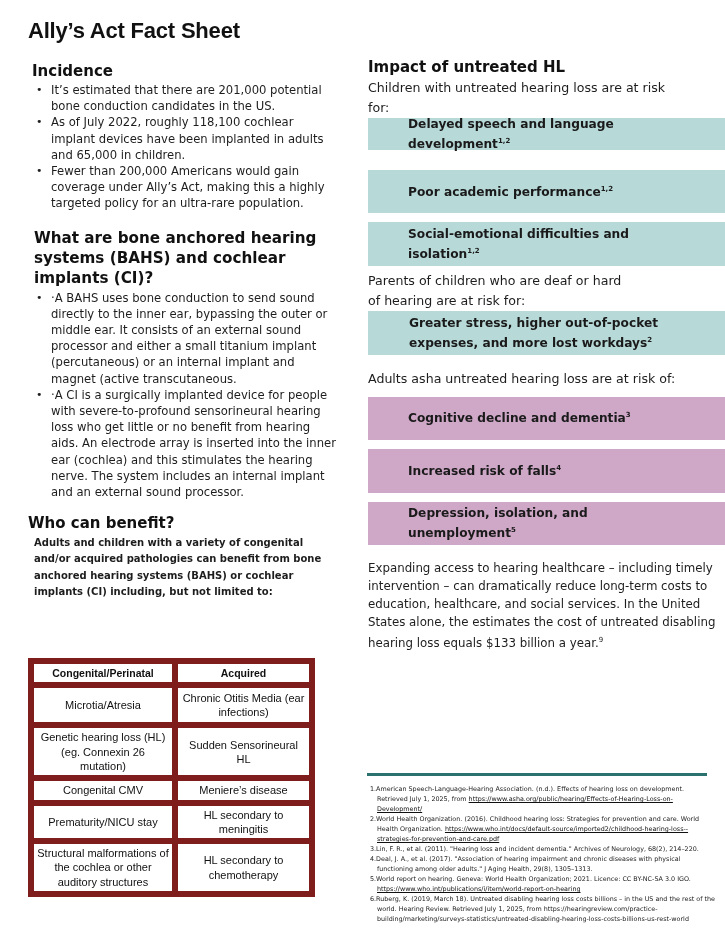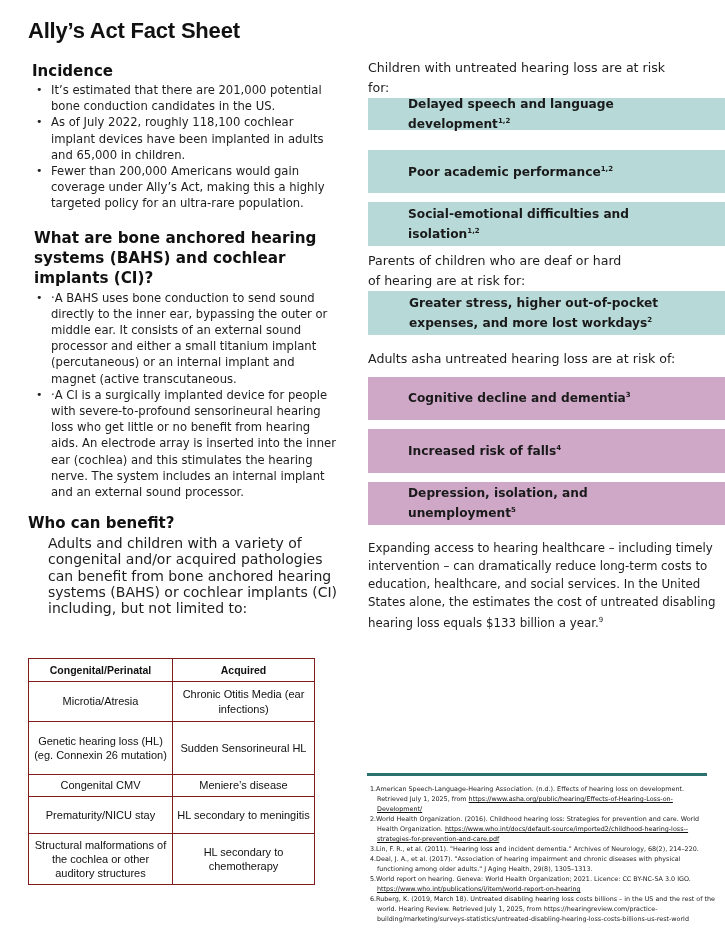--- a/index.html
+++ b/index.html
@@ -15,24 +15,24 @@
   .sec-incidence h2 { font-size: 15px; margin-left: 4px; margin-bottom: 2px; }
   ul.bullets { list-style: none; margin-left: 0; }
   ul.bullets li { position: relative; padding-left: 23px; font-size: 11.6px; line-height: 16.2px; color: #1d1d1d; }
   ul.bullets li::before { content: "•"; position: absolute; left: 8px; top: 0; font-size: 11px; }
 
   .sec-bahs { margin-top: 16px; }
   .sec-bahs h2 { font-size: 15.2px; line-height: 20px; margin-left: 6px; margin-bottom: 2px; }
 
   .sec-benefit { margin-top: 14px; }
   .sec-benefit h2 { font-size: 15px; margin-bottom: 3px; }
-  .sec-benefit p { font-size: 14px; line-height: 16.2px; margin-left: 20px; color: #1d1d1d; }
+  .sec-benefit p { font-size: 10px; line-height: 16.2px; margin-left: 6px; color: #1d1d1d; font-weight: bold; }
 
   table.path { position: absolute; left: 28px; top: 658px; width: 287px; border-collapse: collapse; font-family: "Liberation Sans", sans-serif; }
-  table.path th, table.path td { border: 1px solid #7f1d1d; text-align: center; vertical-align: middle; font-size: 11px; line-height: 14.3px; padding: 2px 3px; color: #111; }
+  table.path th, table.path td { border: 6px solid #7f1d1d; text-align: center; vertical-align: middle; font-size: 11px; line-height: 14.3px; padding: 2px 3px; color: #111; }
   table.path th { font-weight: 700; height: 23px; font-size: 10.5px; }
   table.path td.c1 { width: 144px; }
 
   .col-right h2 { font-size: 15px; margin-bottom: 2px; }
   .col-right p.lead { font-size: 12.6px; line-height: 19.5px; color: #1d1d1d; }
   .box { width: 357px; display: flex; align-items: center; padding-left: 40px; font-weight: 700; font-size: 12.2px; line-height: 20px; color: #1a1a1a; }
   .box.teal { background: #b7d9d8; }
   .box.mauve { background: #cfa8c8; }
   .box sup { font-size: 7px; vertical-align: super; line-height: 0; }
 
@@ -97,20 +97,21 @@
       <td>HL secondary to meningitis</td>
     </tr>
     <tr style="height:51px">
       <td class="c1">Structural malformations of the cochlea or other auditory structures</td>
       <td>HL secondary to chemotherapy</td>
     </tr>
   </tbody>
 </table>
 
 <div class="col-right">
+  <h2 class="h2">Impact of untreated HL</h2>
   <p class="lead" style="width:310px">Children with untreated hearing loss are at risk for:</p>
 
   <div style="margin-top:1px">
     <div class="box teal" style="height: 32px; margin-bottom: 20px; background: rgb(183, 217, 216);">
       <span style="width:260px"><span>Delayed speech and language development</span><sup>1,2</sup></span>
     </div>
     <div class="box teal" style="height: 43px; margin-bottom: 9px; background: rgb(183, 217, 216);">
       <span><span>Poor academic performance</span><sup>1,2</sup></span>
     </div>
     <div class="box teal" style="height: 44px; background: rgb(183, 217, 216);">

